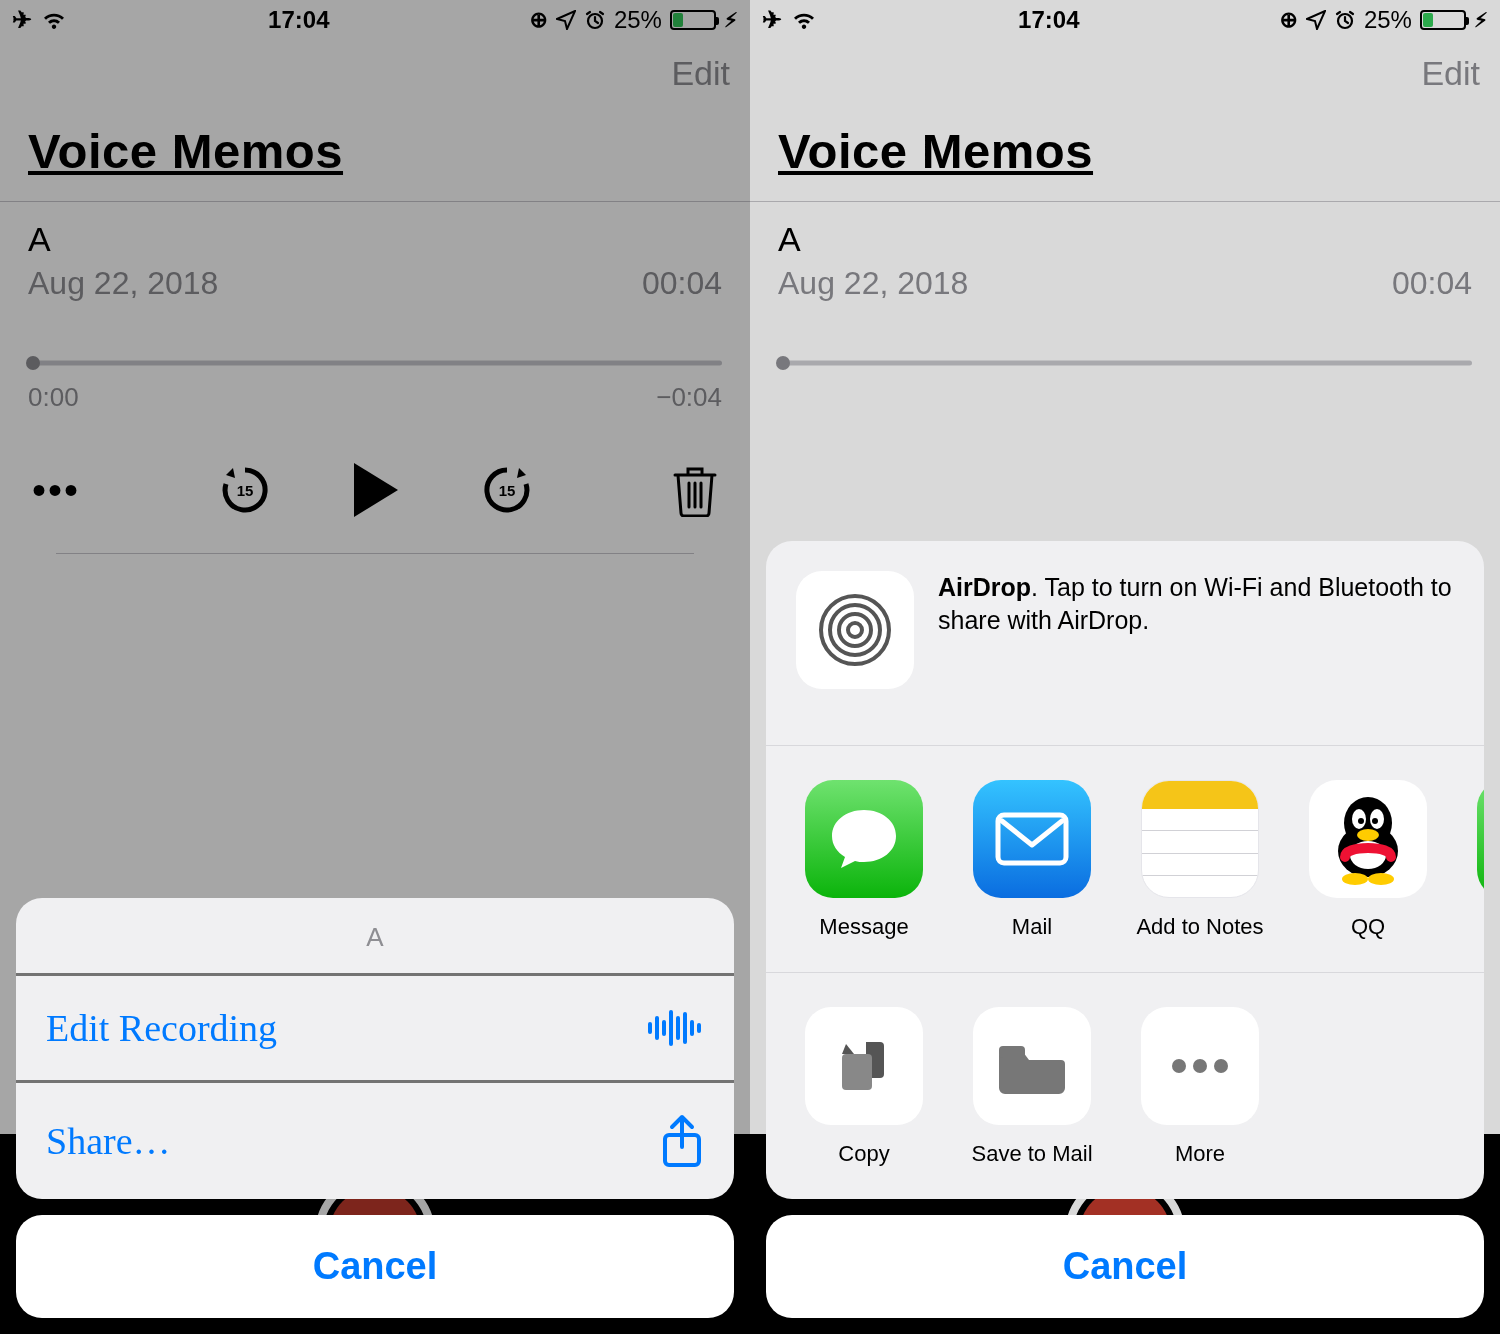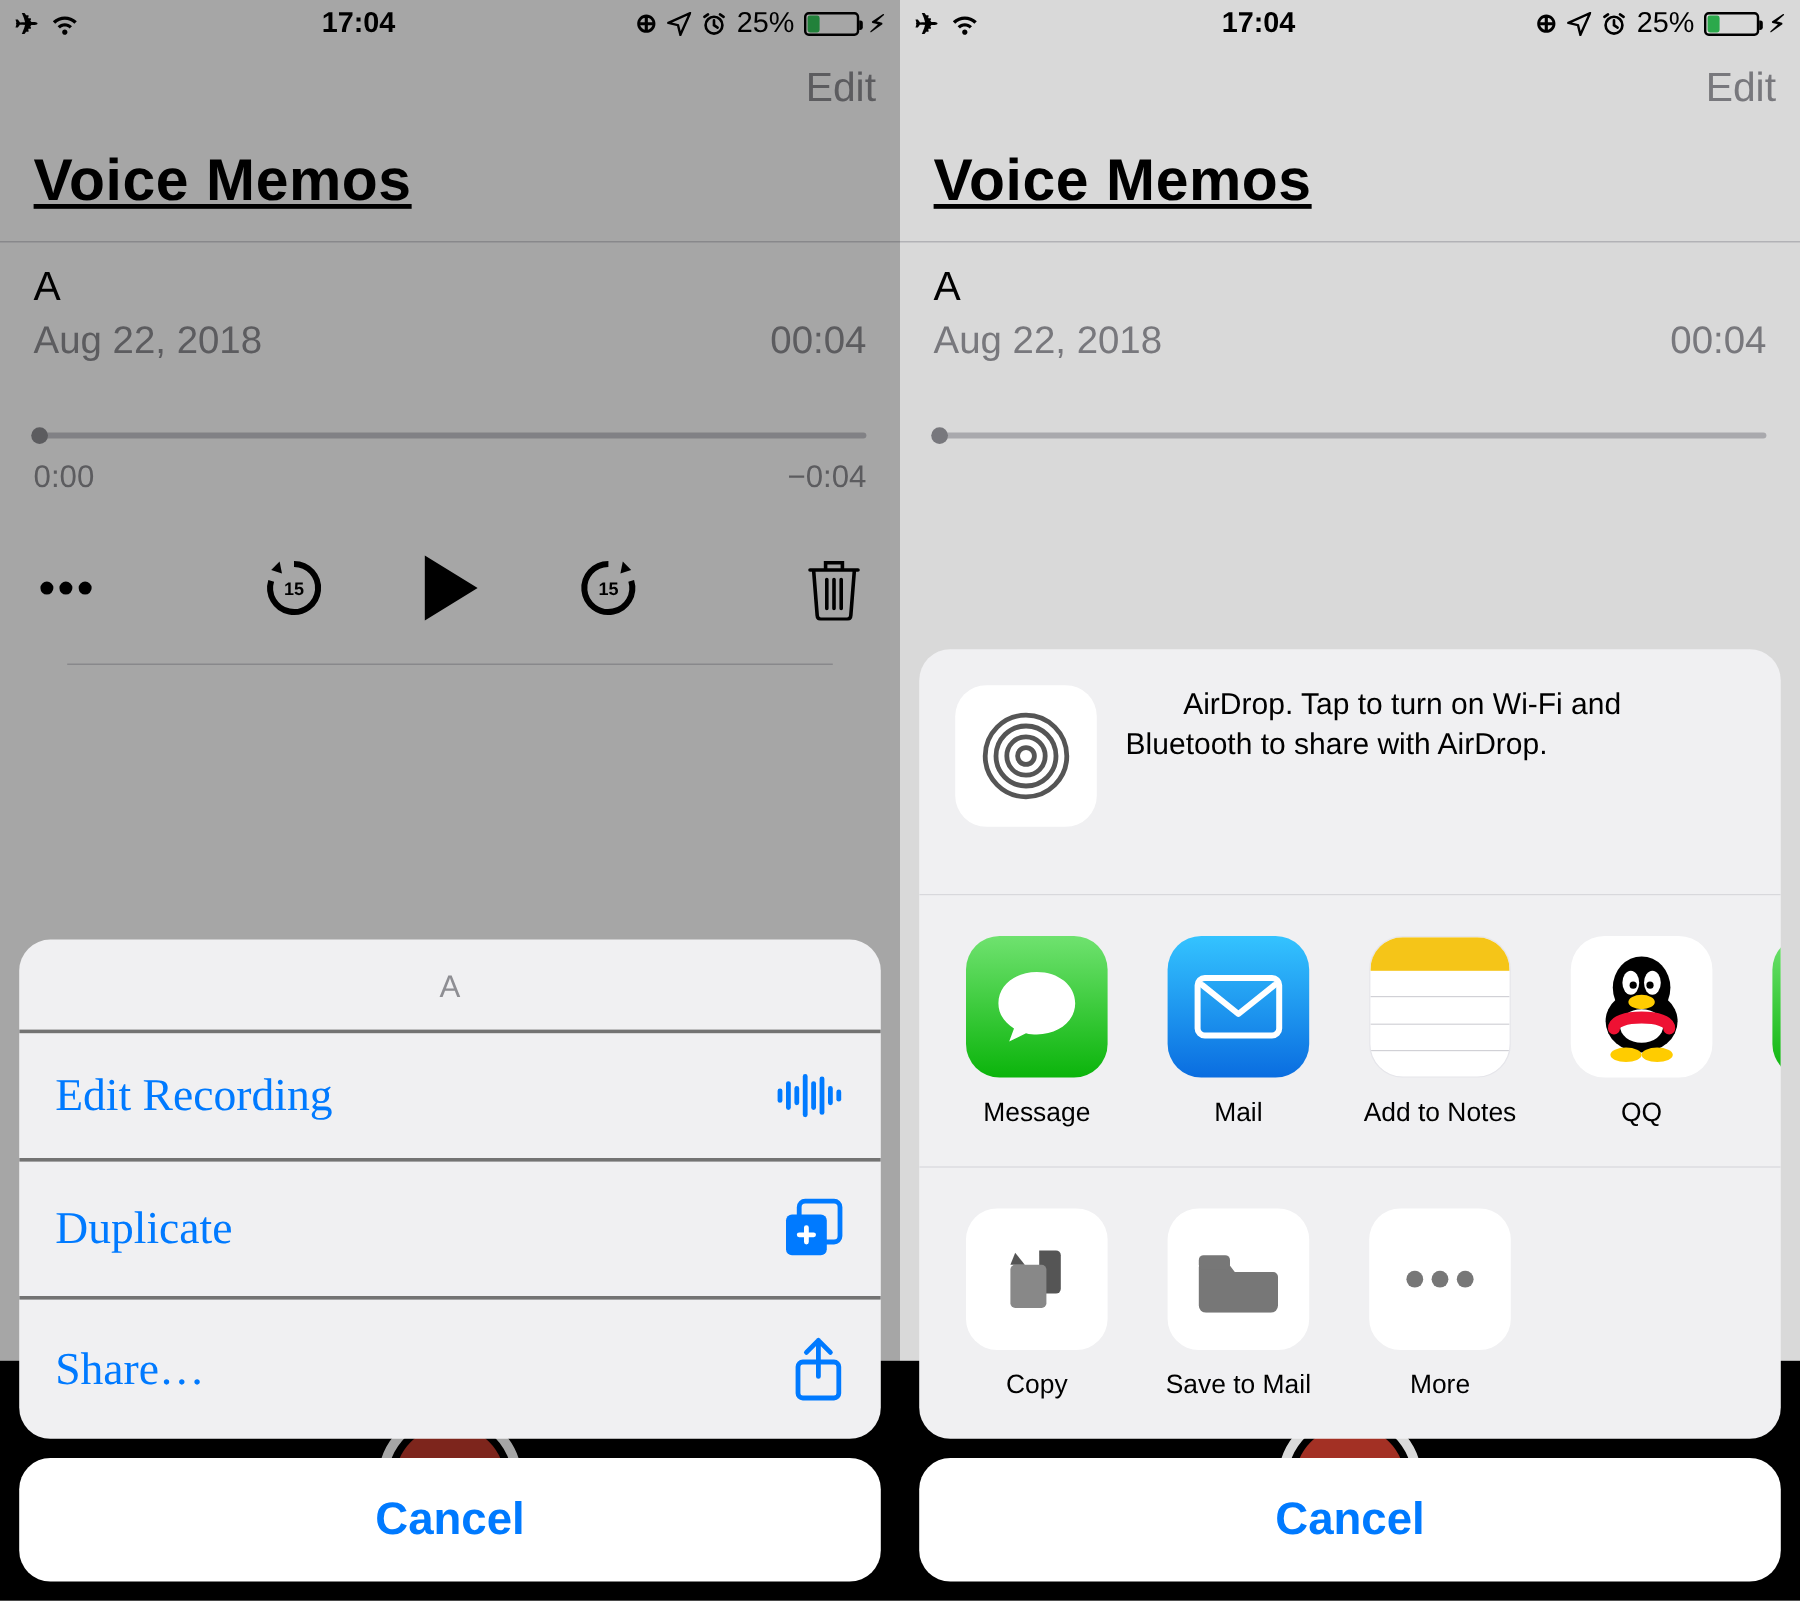--- a/index.html
+++ b/index.html
@@ -63,21 +63,21 @@
 .sheet-group { background:#f0f0f2; border-radius:26px; overflow:hidden; }
 .sheet-title { text-align:center; font-size:26px; color:#8e8e93; padding:24px 0 20px 0; }
 .sheet-item { display:flex; align-items:center; justify-content:space-between; padding:30px 30px; font-size:38px; color:#007aff; border-top:3px solid #737373;font-family:Liberation Serif, serif; }
 .sheet-cancel { margin-top:16px; background:#fff; border-radius:26px; text-align:center; padding:30px 0; font-size:38px; font-weight:600; color:#007aff; }
 
 .share { position:absolute; left:16px; right:16px; bottom:16px; z-index:10; }
 .share-panel { background:#f0f0f2; border-radius:26px; overflow:hidden; }
 .airdrop-row { display:flex; align-items:flex-start; gap:24px; padding:30px 30px 56px 30px; }
 .airdrop-icon-box { width:118px; height:118px; background:#fff; border-radius:26px; display:flex; align-items:center; justify-content:center; flex:none; }
 .airdrop-text { font-size:25px; line-height:1.3; color:#000; }
-.airdrop-text b { font-weight:400;margin-left:48px; }
+.airdrop-text b { font-weight:700; }
 .share-row { display:flex; align-items:flex-start; gap:40px; padding:34px 0 32px 34px; border-top:1px solid #d8d8dc; overflow:hidden; }
 .share-app { display:flex; flex-direction:column; align-items:center; gap:16px; width:128px; flex:none; }
 .app-icon { width:118px; height:118px; border-radius:28px; display:flex; align-items:center; justify-content:center; }
 .app-label { font-size:22px; color:#000; text-align:center; white-space:nowrap; }
 .action-icon-box { width:118px; height:118px; border-radius:26px; background:#fff; display:flex; align-items:center; justify-content:center; }
 .share-cancel { margin-top:16px; background:#fff; border-radius:26px; text-align:center; padding:30px 0; font-size:38px; font-weight:600; color:#007aff; }
 
 svg { display:block; }
 </style>
 </head>
@@ -185,30 +185,20 @@
               <g stroke="#007aff" stroke-width="4" stroke-linecap="round">
                 <line x1="4" y1="16" x2="4" y2="24"></line>
                 <line x1="11" y1="10" x2="11" y2="30"></line>
                 <line x1="18" y1="14" x2="18" y2="26"></line>
                 <line x1="25" y1="4" x2="25" y2="36"></line>
                 <line x1="32" y1="10" x2="32" y2="30"></line>
                 <line x1="39" y1="6" x2="39" y2="34"></line>
                 <line x1="46" y1="14" x2="46" y2="26"></line>
                 <line x1="53" y1="17" x2="53" y2="23"></line>
               </g>
-            </svg>
-        </span>
-      </div>
-      <div class="sheet-item">
-        <span>Duplicate</span>
-        <span>
-          <svg width="52" height="52" viewBox="0 0 52 52">
-              <rect x="14" y="3" width="34" height="34" rx="5" fill="none" stroke="#007aff" stroke-width="4"></rect>
-              <rect x="3" y="14" width="34" height="34" rx="5" fill="#007aff"></rect>
-              <path d="M20 25v12M14 31h12" stroke="#fff" stroke-width="4" stroke-linecap="round"></path>
             </svg>
         </span>
       </div>
       <div class="sheet-item">
         <span>Share…</span>
         <span>
           <svg width="44" height="56" viewBox="0 0 44 56">
               <path d="M22 4v30M12 14l10-10 10 10" fill="none" stroke="#007aff" stroke-width="4" stroke-linecap="round" stroke-linejoin="round"></path>
               <rect x="5" y="22" width="34" height="30" rx="4" fill="none" stroke="#007aff" stroke-width="4"></rect>
             </svg>

